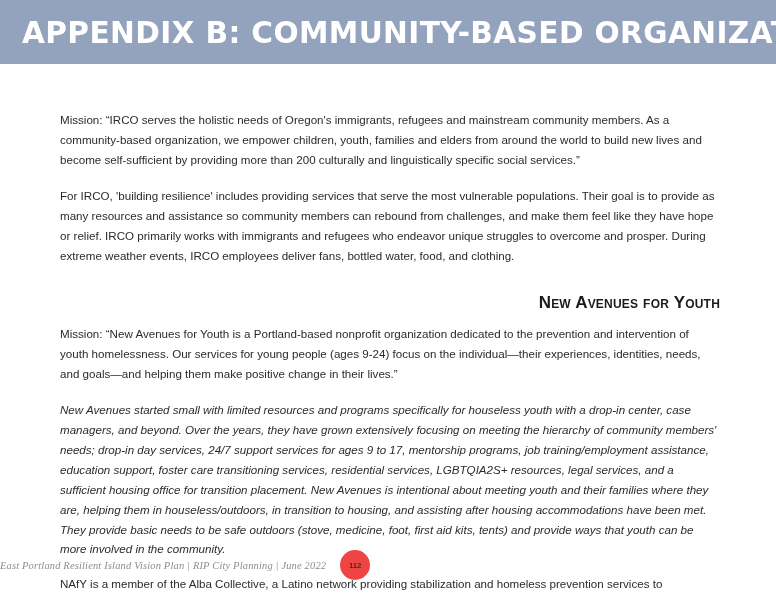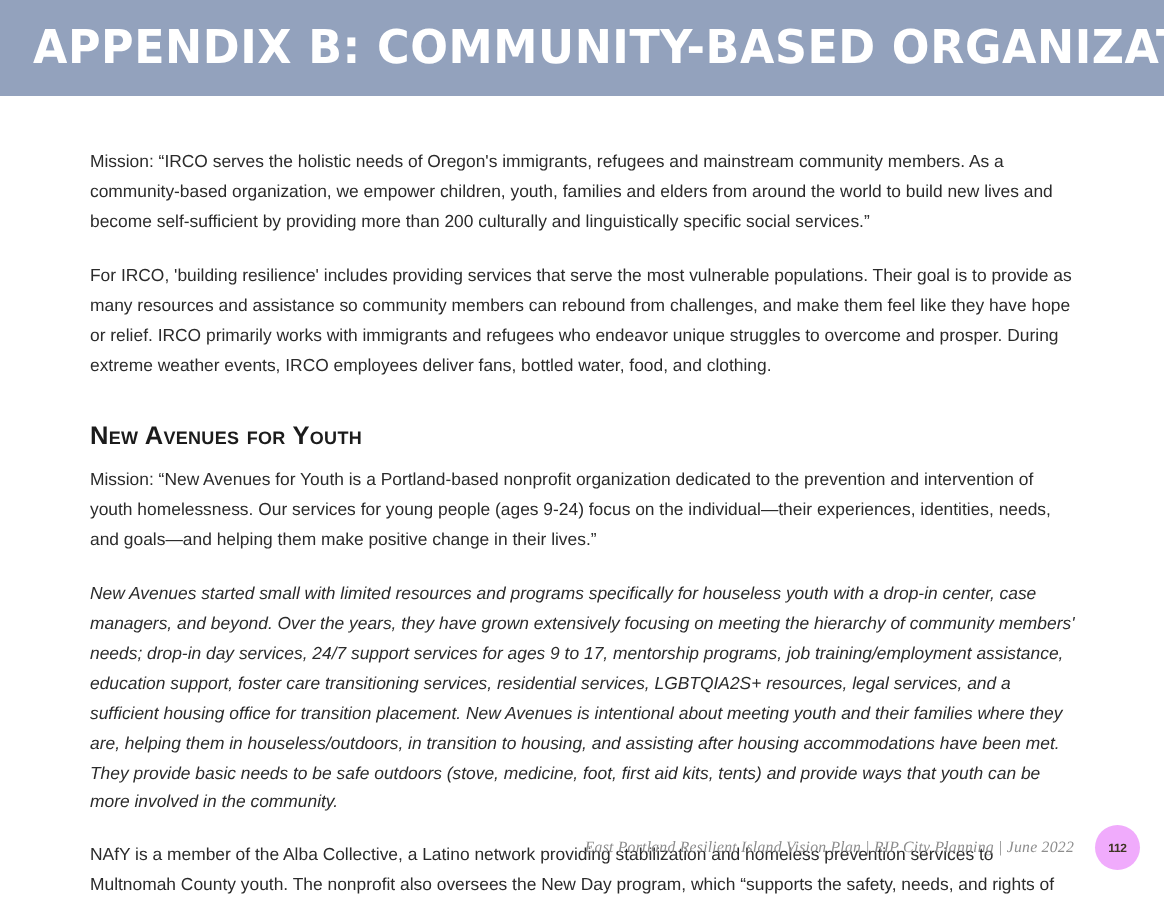--- a/index.html
+++ b/index.html
@@ -51,24 +51,25 @@
     font-weight: bold;
     font-size: 17px;
     font-variant: small-caps;
     letter-spacing: 0.2px;
     color: #1b1b1b;
     margin: 0 0 10px 0;
     line-height: 1.15;
   }
   .section-heading.second {
     margin-top: 27px;
+    text-align: right;
   }
 
   p.body-text {
-    margin: 0 0 16px 0;
+    margin: 12px 0 16px 0;
     font-size: 11.6px;
     line-height: 1.72;
     color: #2b2b2b;
     text-align: left;
     max-width: 662px;
   }
   p.body-text.tight {
     margin-bottom: 15px;
     font-style: italic;
   }
@@ -78,39 +79,37 @@
 
   
   .footer {
     position: absolute;
     left: 0;
     bottom: 18px;
     width: 776px;
     height: 34px;
     display: flex;
     align-items: center;
-    justify-content: flex-end;
     box-sizing: border-box;
     padding-right: 16px;
-    padding-left: 40px;
   }
   .footer-text {
     font-family: "Liberation Serif", serif;
     font-style: italic;
     font-size: 10.5px;
     color: #8d8d8d;
     letter-spacing: 0.15px;
     white-space: nowrap;
     margin-right: 14px;
   }
   .page-badge {
     width: 30px;
     height: 30px;
     border-radius: 50%;
-    background: #f0abfc;
+    background: #ef4444;
     display: flex;
     align-items: center;
     justify-content: center;
     flex: none;
   }
   .page-badge-number {
     font-family: "Liberation Sans", sans-serif;
     font-weight: bold;
     font-size: 8px;
     color: #3d3522;

